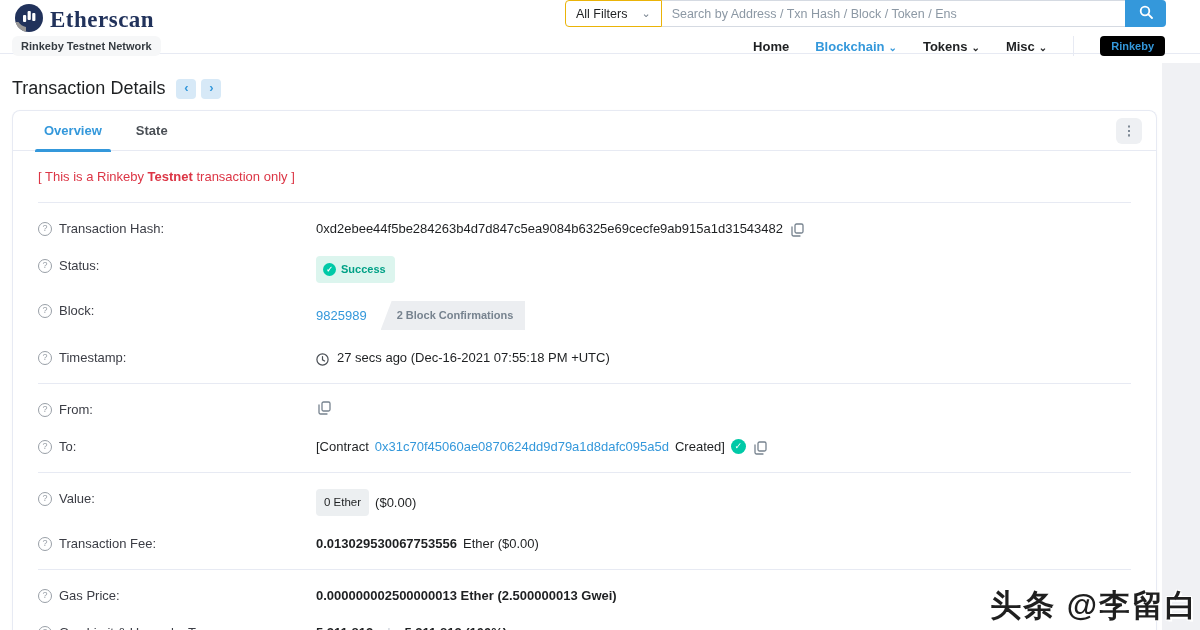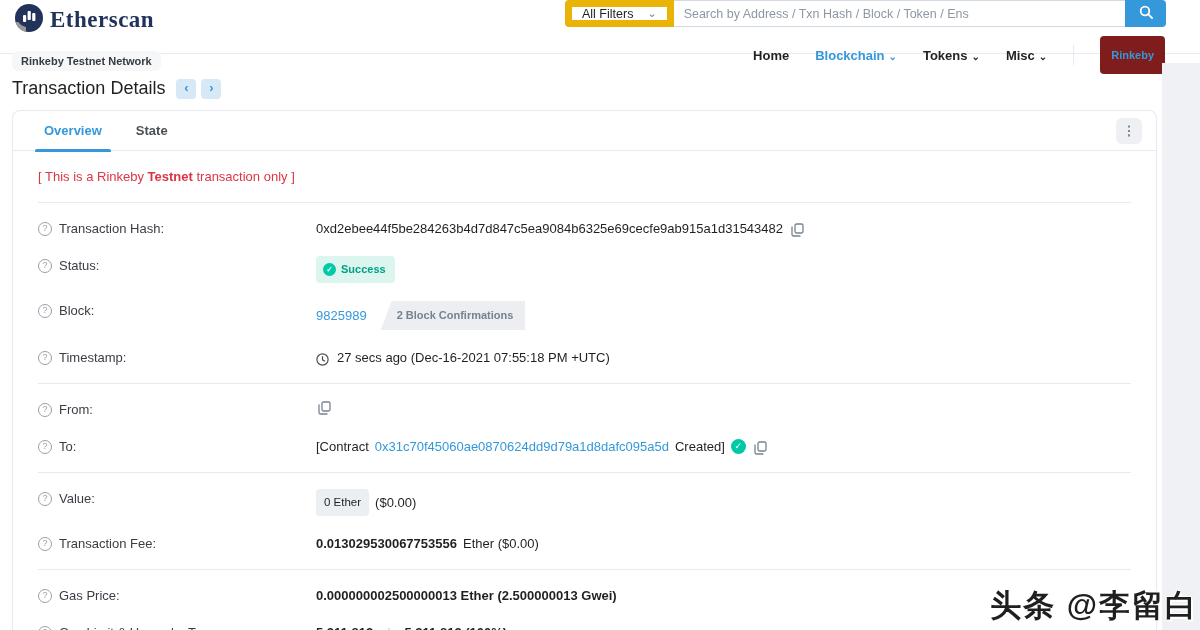--- a/index.html
+++ b/index.html
@@ -4,40 +4,40 @@
 <style>
   * { margin:0; padding:0; box-sizing:border-box; }
   html,body { width:1200px; height:630px; overflow:hidden; background:#fff;
     font-family:"Liberation Sans", sans-serif; color:#1e2022; }
 
   
   .topbar { position:relative; height:54px; background:#fff; border-bottom:1px solid #e7eaf3; }
   .brand { position:absolute; left:14px; top:3px; display:flex; align-items:center; gap:6px; }
   .brand-text { font-family:"Liberation Serif", serif; font-weight:bold; font-size:23px; color:#21325b; letter-spacing:0.5px; }
   .net-badge { position:absolute; left:12px; top:36px; background:#f6f7f8; border-radius:6px;
-    padding:4px 9px; font-size:11px; font-weight:bold; color:#353b41;margin-top:15px; }
+    padding:4px 9px; font-size:11px; font-weight:bold; color:#353b41; }
 
   .searchbar { position:absolute; left:565px; top:0; width:601px; height:27px; display:flex; }
-  .filters { display:flex; align-items:center; gap:14px; padding:0 10px; border:7px solid #eab308;
+  .filters { display:flex; align-items:center; gap:14px; padding:0 10px; border:1px solid #eab308;
     border-radius:4px 0 0 4px; font-size:12.5px; color:#1e2022; background:#fff; cursor:pointer; }
   .filters .caret { color:#77838f; font-size:11px; }
   .search-input { flex:1; border:1px solid #d5dae2; border-left:none; border-right:none;
     padding:0 10px; font-size:12.5px; color:#1e2022; outline:none; font-family:"Liberation Sans", sans-serif; }
   .search-input::placeholder { color:#8c98a4; }
   .search-btn { width:41px; background:#3498db; border:none; border-radius:0 4px 4px 0;
     display:flex; align-items:center; justify-content:center; cursor:pointer; }
 
   .mainnav { position:absolute; right:35px; top:36px; display:flex; align-items:center; gap:26px;
     font-size:13px; font-weight:bold; color:#1e2022; }
   .mainnav .nav-item { cursor:pointer; display:flex; align-items:center; gap:4px; }
   .mainnav .nav-item .caret { font-size:10px; color:inherit; position:relative; top:1px; }
   .mainnav .active { color:#3498db; }
   .nav-sep { width:1px; height:20px; background:#e7eaf3; }
-  .net-btn { background:#7f1d1d; color:#3498db; font-size:11px; font-weight:bold;
-    padding:13px 11px; border-radius:4px; cursor:pointer; }
+  .net-btn { background:#000000; color:#3498db; font-size:11px; font-weight:bold;
+    padding:4px 11px; border-radius:4px; cursor:pointer; }
 
   
   .page-bg-strip { position:absolute; right:0; top:63px; width:38px; height:567px; background:#f0f1f4; }
   .page-title-row { position:absolute; left:12px; top:78px; display:flex; align-items:center; gap:5px; }
   .page-title { font-size:18px; color:#1e2022; font-weight:normal; margin-right:6px; }
   .pager-btn { width:20px; height:20px; background:#d7e9f7; color:#3498db; border-radius:4px;
     display:flex; align-items:center; justify-content:center; font-size:13px; font-weight:bold; cursor:pointer; padding-bottom:2px; }
 
   
   .card { position:absolute; left:12px; top:110px; width:1145px; height:540px;

